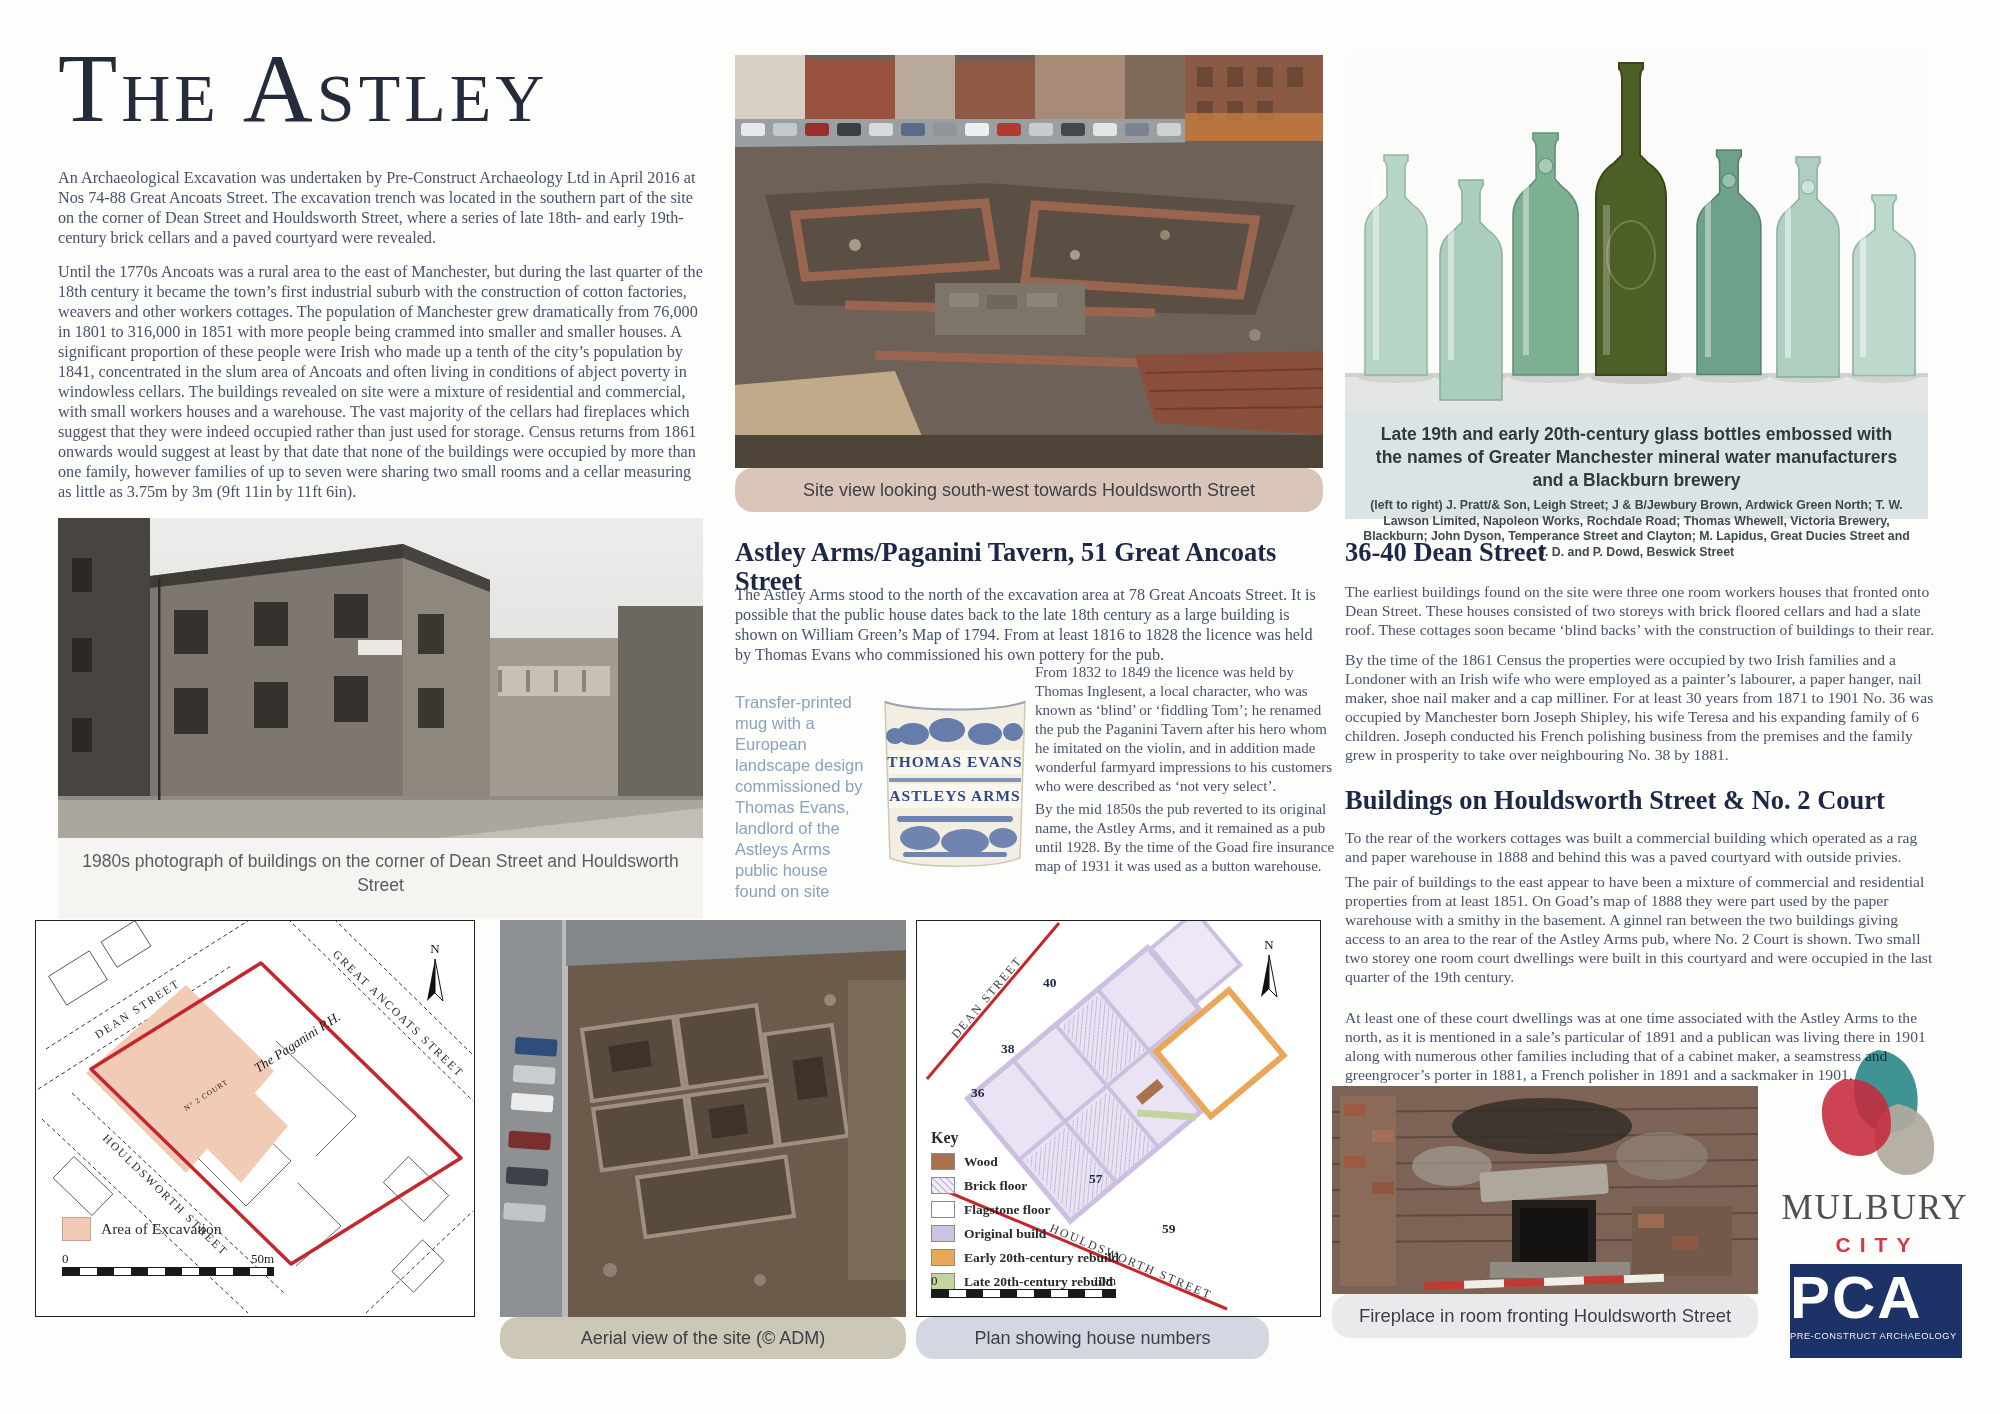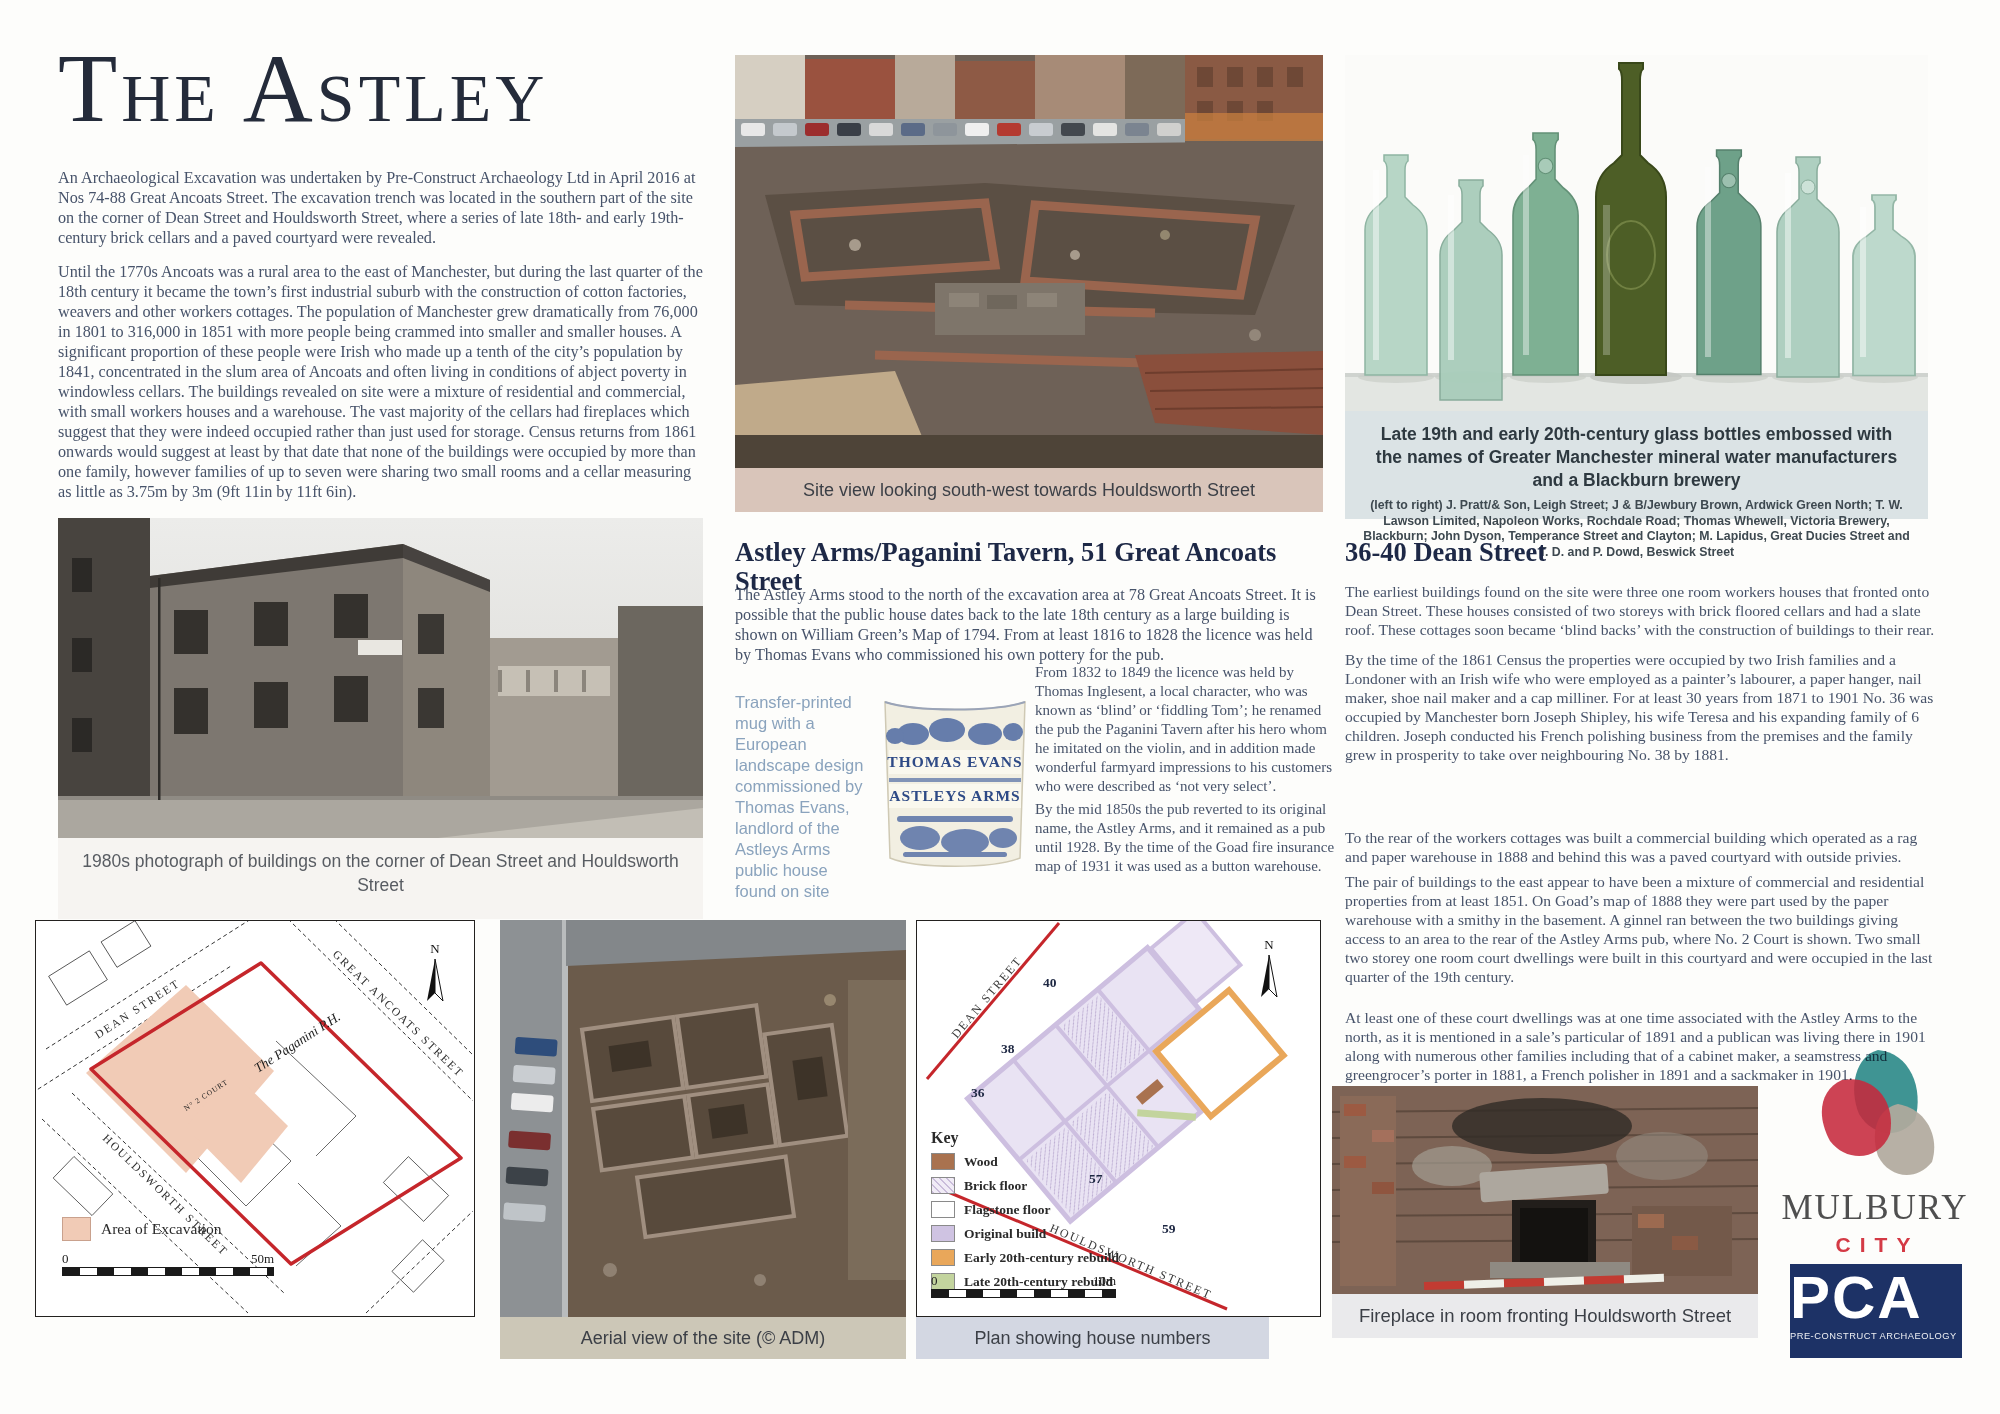--- a/index.html
+++ b/index.html
@@ -7,21 +7,21 @@
           font-family:"Liberation Serif",serif;overflow:hidden;}
   .abs{position:absolute;}
   .body-text{font-size:16.2px;line-height:20px;color:#47536a;margin:0;text-align:left;}
   .body-right{font-size:15.6px;line-height:19px;color:#47536a;margin:0;}
   .body-narrow{font-size:15px;line-height:19px;color:#47536a;margin:0;}
   h1.title{font-family:"Liberation Serif",serif;font-variant:small-caps;font-weight:400;
            font-size:97px;line-height:1;color:#242b3a;letter-spacing:4px;margin:0;}
   h2.sec{font-family:"Liberation Serif",serif;font-size:26.5px;font-weight:700;
          color:#1d2846;margin:0;line-height:1.1;}
   .capbar{font-family:"Liberation Sans",sans-serif;display:flex;align-items:center;
-          justify-content:center;text-align:right;color:#3b3f46;font-size:18px;}
+          justify-content:center;text-align:right;color:#3b3f46;font-size:18px;border-radius:18px;}
   .capbar-stack{font-family:"Liberation Sans",sans-serif;text-align:center;color:#585c62;
           font-size:17.5px;line-height:24px;padding-top:11px;background:#f6f4f1;}
   .bottles-cap{font-family:"Liberation Sans",sans-serif;background:#dbe3e5;text-align:center;}
   .bottles-cap .bold{font-size:17.5px;line-height:23px;font-weight:700;color:#2e3940;
           width:530px;margin:0 auto;padding-top:12px;}
   .bottles-cap .small{font-size:12.3px;line-height:15.5px;font-weight:600;color:#3e4950;
           width:555px;margin:6px auto 0;}
   .mug-cap{font-family:"Liberation Sans",sans-serif;font-size:16.5px;line-height:21px;
           color:#8aa3bd;}
   .mug-cap .mugfloat{float:right;width:160px;height:180px;margin:0 0 6px 10px;}
@@ -244,20 +244,21 @@
   </div>
   <div class="bottles-cap abs" style="left:1345px;top:411px;width:583px;height:108px;">
     <div class="bold">Late 19th and early 20th-century glass bottles embossed with the names of Greater Manchester mineral water manufacturers and a Blackburn brewery</div>
     <div class="small">(left to right) J. Pratt/&amp; Son, Leigh Street; J &amp; B/Jewbury Brown, Ardwick Green North; T. W. Lawson Limited, Napoleon Works, Rochdale Road; Thomas Whewell, Victoria Brewery, Blackburn; John Dyson, Temperance Street and Clayton; M. Lapidus, Great Ducies Street and T. D. and P. Dowd, Beswick Street</div>
   </div>
 
   <h2 class="sec abs" style="left:1345px;top:538px;width:592px;">36-40 Dean Street</h2>
   <p class="body-right abs" style="left:1345px;top:582px;width:594px;">The earliest buildings found on the site were three one room workers houses that fronted onto Dean Street. These houses consisted of two storeys with brick floored cellars and had a slate roof. These cottages soon became ‘blind backs’ with the construction of buildings to their rear.</p>
   <p class="body-right abs" style="left:1345px;top:650px;width:594px;">By the time of the 1861 Census the properties were occupied by two Irish families and a Londoner with an Irish wife who were employed as a painter’s labourer, a paper hanger, nail maker, shoe nail maker and a cap milliner. For at least 30 years from 1871 to 1901 No. 36 was occupied by Manchester born Joseph Shipley, his wife Teresa and his expanding family of 6 children. Joseph conducted his French polishing business from the premises and the family grew in prosperity to take over neighbouring No. 38 by 1881.</p>
 
+  <h2 class="sec abs" style="left:1345px;top:786px;width:610px;">Buildings on Houldsworth Street &amp; No. 2 Court</h2>
   <p class="body-right abs" style="left:1345px;top:828px;width:594px;">To the rear of the workers cottages was built a commercial building which operated as a rag and paper warehouse in 1888 and behind this was a paved courtyard with outside privies.</p>
   <p class="body-right abs" style="left:1345px;top:872px;width:594px;">The pair of buildings to the east appear to have been a mixture of commercial and residential properties from at least 1851. On Goad’s map of 1888 they were part used by the paper warehouse with a smithy in the basement. A ginnel ran between the two buildings giving access to an area to the rear of the Astley Arms pub, where No. 2 Court is shown. Two small two storey one room court dwellings were built in this courtyard and were occupied in the last quarter of the 19th century.</p>
   <p class="body-right abs" style="left:1345px;top:1008px;width:594px;">At least one of these court dwellings was at one time associated with the Astley Arms to the north, as it is mentioned in a sale’s particular of 1891 and a publican was living there in 1901 along with numerous other families including that of a cabinet maker, a seamstress and greengrocer’s porter in 1881, a French polisher in 1891 and a sackmaker in 1901.</p>
 
   <div class="panel abs" style="left:35px;top:920px;width:440px;height:397px;">
     <svg width="437" height="394" viewBox="0 0 437 394">
       <rect width="437" height="394" fill="#ffffff"></rect>
       <g stroke="#333333" stroke-width="1" fill="none" stroke-dasharray="4 3">
         <line x1="10" y1="128" x2="215" y2="-2"></line>
         <line x1="-4" y1="172" x2="195" y2="45"></line>

